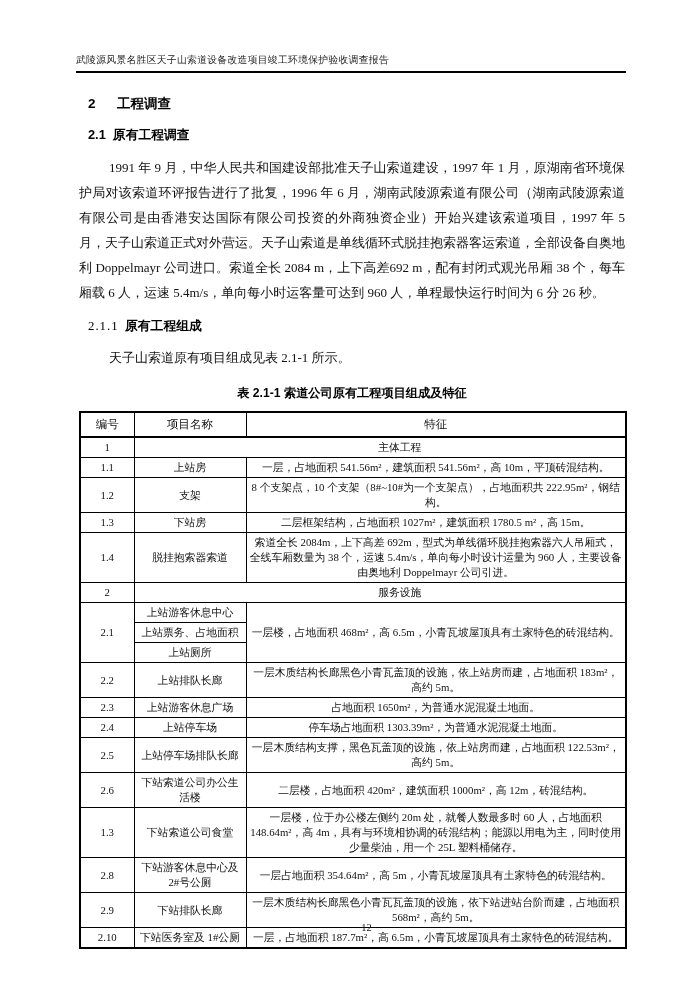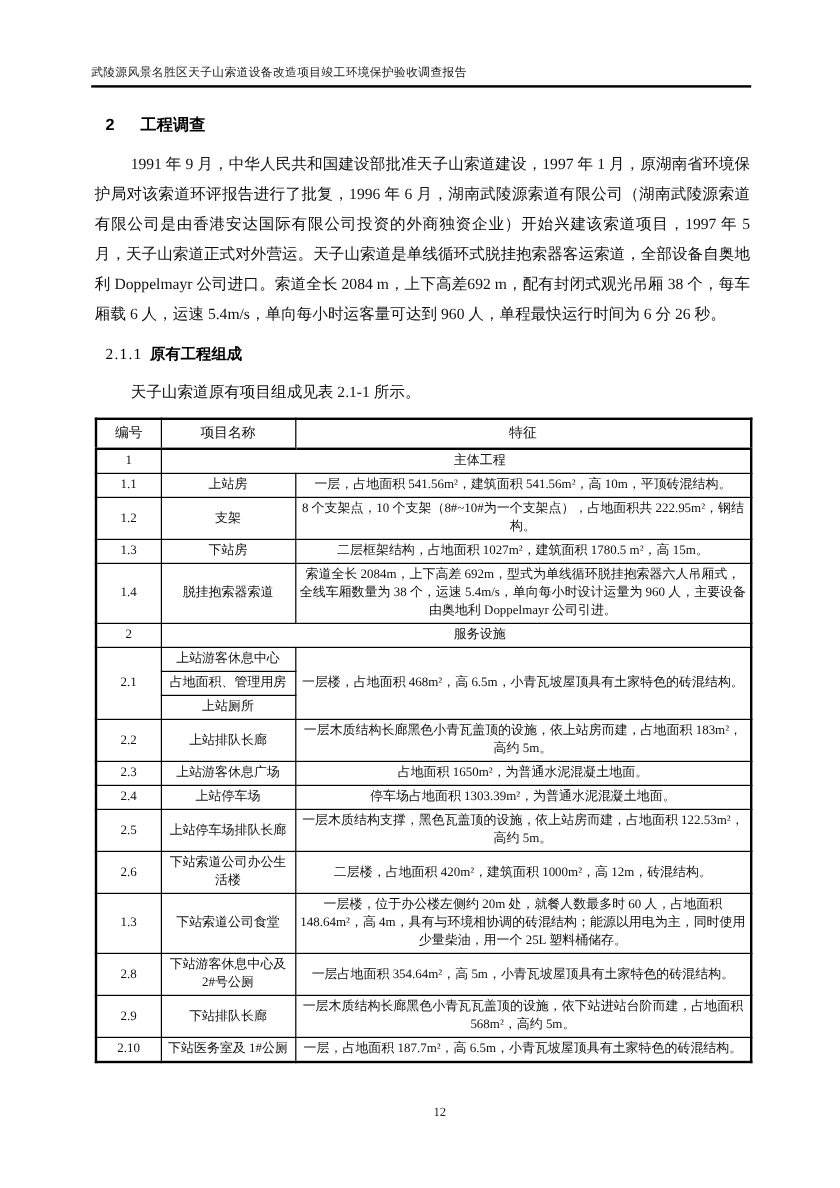--- a/index.html
+++ b/index.html
@@ -74,29 +74,33 @@
 
   <div class="running-head">武陵源风景名胜区天子山索道设备改造项目竣工环境保护验收调查报告</div>
   <div class="head-rule"></div>
 
   <div class="content">
 
     <div class="h1">
       <span class="num">2</span><span class="title">工程调查</span>
     </div>
 
+    <div class="h2">
+      <span class="num">2.1</span><span class="title">原有工程调查</span>
+    </div>
 
     <p class="para">1991 年 9 月，中华人民共和国建设部批准天子山索道建设，1997 年 1 月，原湖南省环境保护局对该索道环评报告进行了批复，1996 年 6 月，湖南武陵源索道有限公司（湖南武陵源索道有限公司是由香港安达国际有限公司投资的外商独资企业）开始兴建该索道项目，1997 年 5 月，天子山索道正式对外营运。天子山索道是单线循环式脱挂抱索器客运索道，全部设备自奥地利 Doppelmayr 公司进口。索道全长 2084 m，上下高差692 m，配有封闭式观光吊厢 38 个，每车厢载 6 人，运速 5.4m/s，单向每小时运客量可达到 960 人，单程最快运行时间为 6 分 26 秒。</p>
 
     <div class="h3">
       <span class="num">2.1.1</span><span class="title">原有工程组成</span>
     </div>
 
     <p class="para2">天子山索道原有项目组成见表 2.1-1 所示。</p>
 
+    <div class="tbl-caption">表 2.1-1  索道公司原有工程项目组成及特征</div>
 
     <table class="doc-table">
       <colgroup>
           <col class="c-no">
           <col class="c-name">
           <col class="c-feat">
         </colgroup>
       <thead>
         <tr>
           <td>编号</td>
@@ -132,21 +136,21 @@
           <tr class="main-row">
             <td class="cell-no">2</td>
             <td class="cell-section" colspan="2">服务设施</td>
           </tr>
           <tr class="main-row">
             <td class="cell-no" rowspan="3">2.1</td>
             <td class="cell-name">上站游客休息中心</td>
             <td class="cell-feat" rowspan="3">一层楼，占地面积 468m²，高 6.5m，小青瓦坡屋顶具有土家特色的砖混结构。</td>
           </tr>
           <tr>
-            <td class="cell-name">占地面积、管理用房</td>
+            <td class="cell-name">上站票务、占地面积</td>
           </tr>
           <tr>
             <td class="cell-name">上站厕所</td>
           </tr>
           <tr class="main-row">
             <td class="cell-no">2.2</td>
             <td class="cell-name">上站排队长廊</td>
             <td class="cell-feat">一层木质结构长廊黑色小青瓦盖顶的设施，依上站房而建，占地面积 183m²，高约 5m。</td>
           </tr>
           <tr class="main-row">

